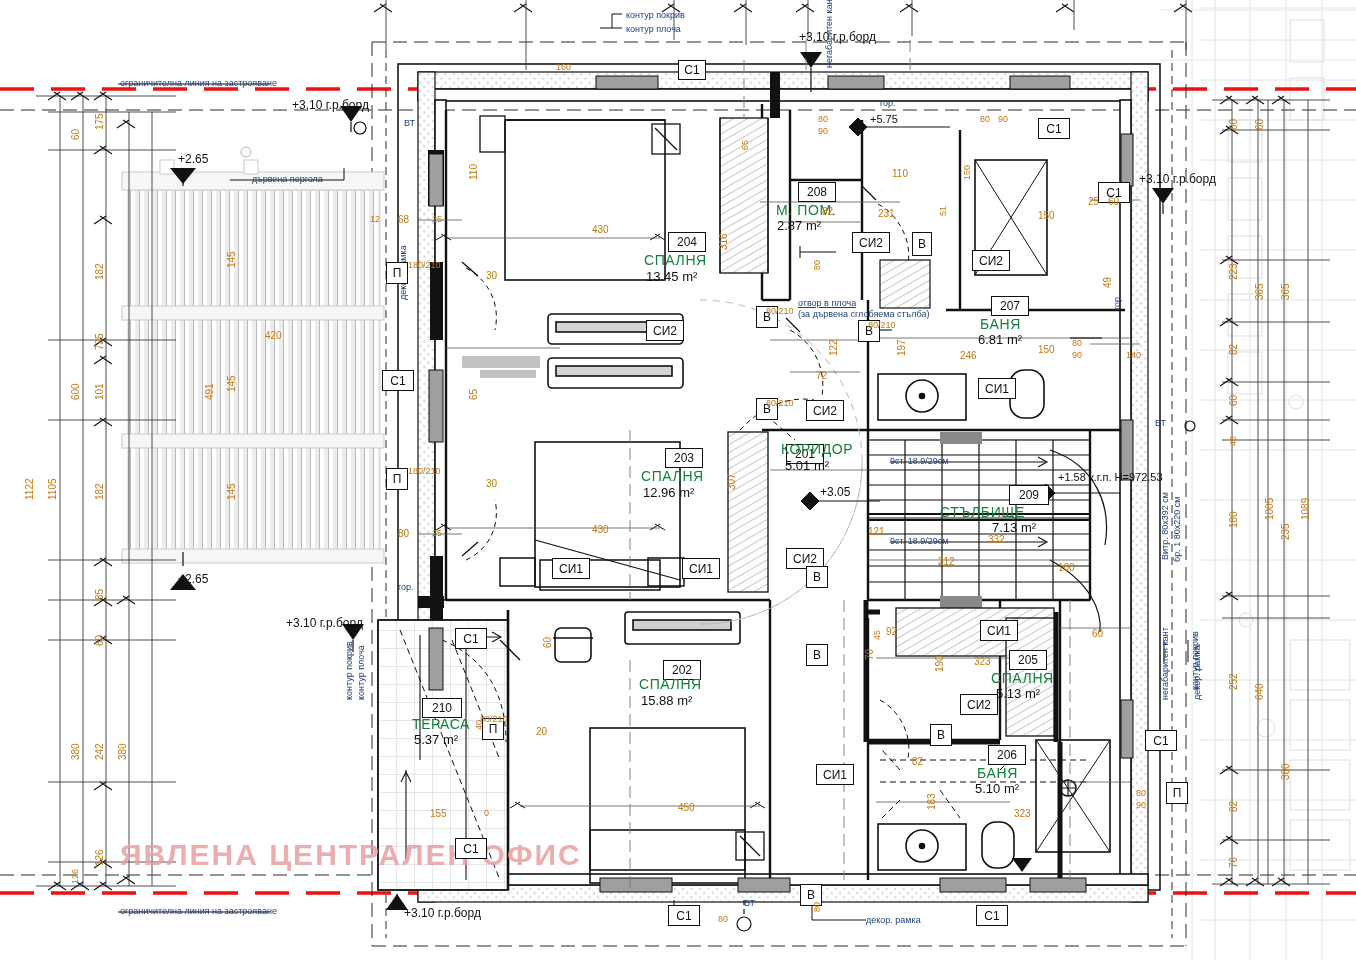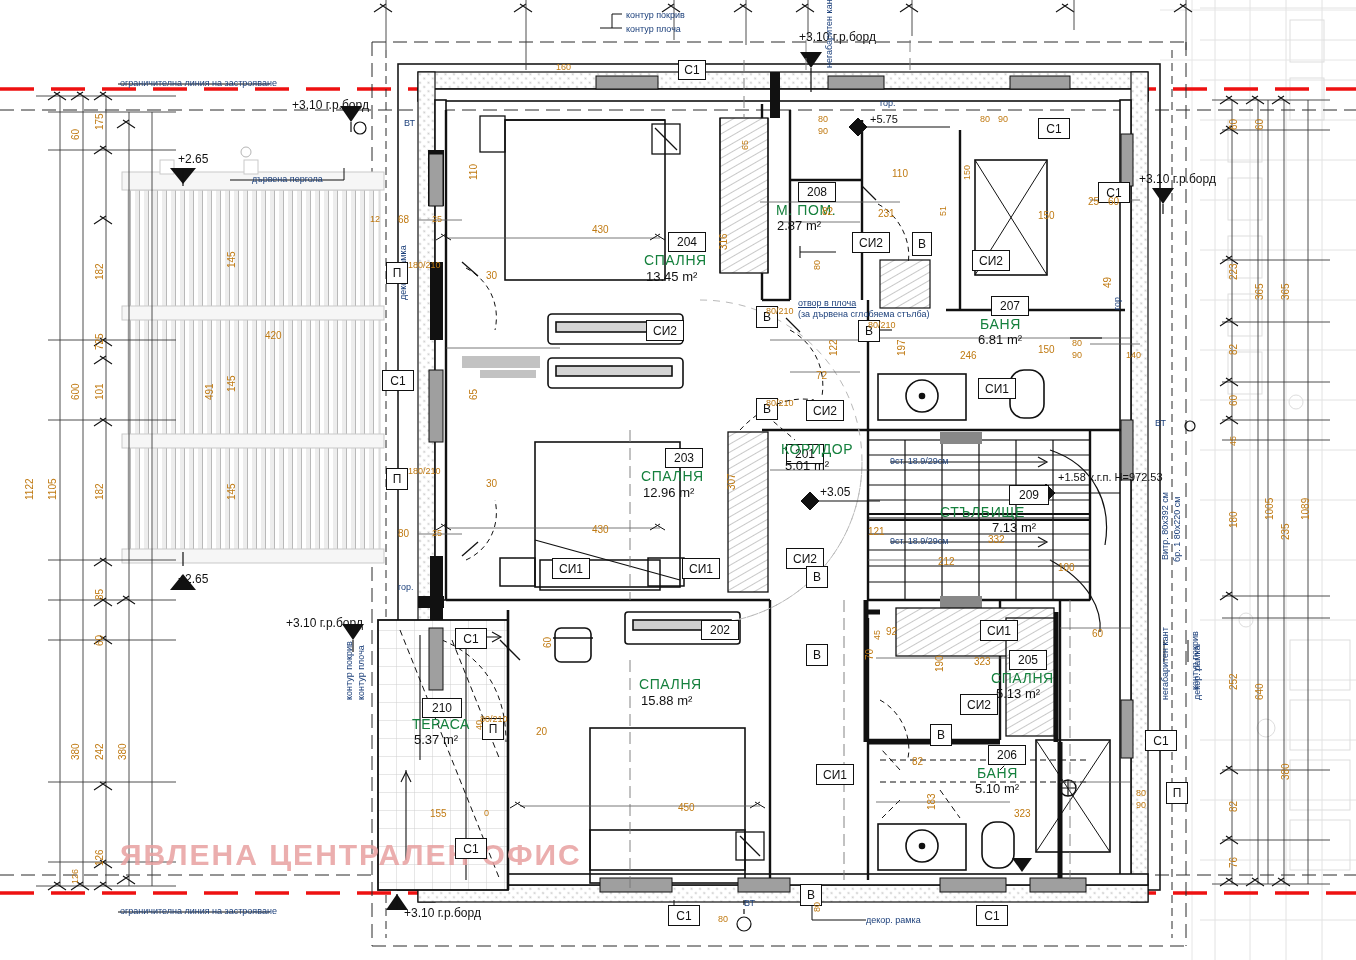--- a/index.html
+++ b/index.html
@@ -517,21 +517,21 @@
   <div class="wm t" style="left:120px;top:838px;">ЯВЛЕНА ЦЕНТРАЛЕН ОФИС</div>
 
   <div class="tagno" style="left:668px;top:232px;width:30px;height:18px;">204</div>
   <div class="t room-name" style="left:644px;top:252px;">СПАЛНЯ</div>
   <div class="t room-area" style="left:646px;top:269px;">13.45 m²</div>
 
   <div class="tagno" style="left:665px;top:448px;width:30px;height:18px;">203</div>
   <div class="t room-name" style="left:641px;top:468px;">СПАЛНЯ</div>
   <div class="t room-area" style="left:643px;top:485px;">12.96 m²</div>
 
-  <div class="tagno" style="left:663px;top:620px;width:30px;height:18px;margin-left:38px;">202</div>
+  <div class="tagno" style="left:663px;top:660px;width:30px;height:18px;">202</div>
   <div class="t room-name" style="left:639px;top:676px;">СПАЛНЯ</div>
   <div class="t room-area" style="left:641px;top:693px;">15.88 m²</div>
 
   <div class="tagno" style="left:786px;top:444px;width:30px;height:18px;">201</div>
   <div class="t room-name" style="left:781px;top:441px;">КОРИДОР</div>
   <div class="t room-area" style="left:785px;top:458px;">5.01 m²</div>
 
   <div class="tagno" style="left:798px;top:182px;width:30px;height:18px;">208</div>
   <div class="t room-name" style="left:776px;top:202px;">М. ПОМ.</div>
   <div class="t room-area" style="left:777px;top:218px;">2.87 m²</div>

